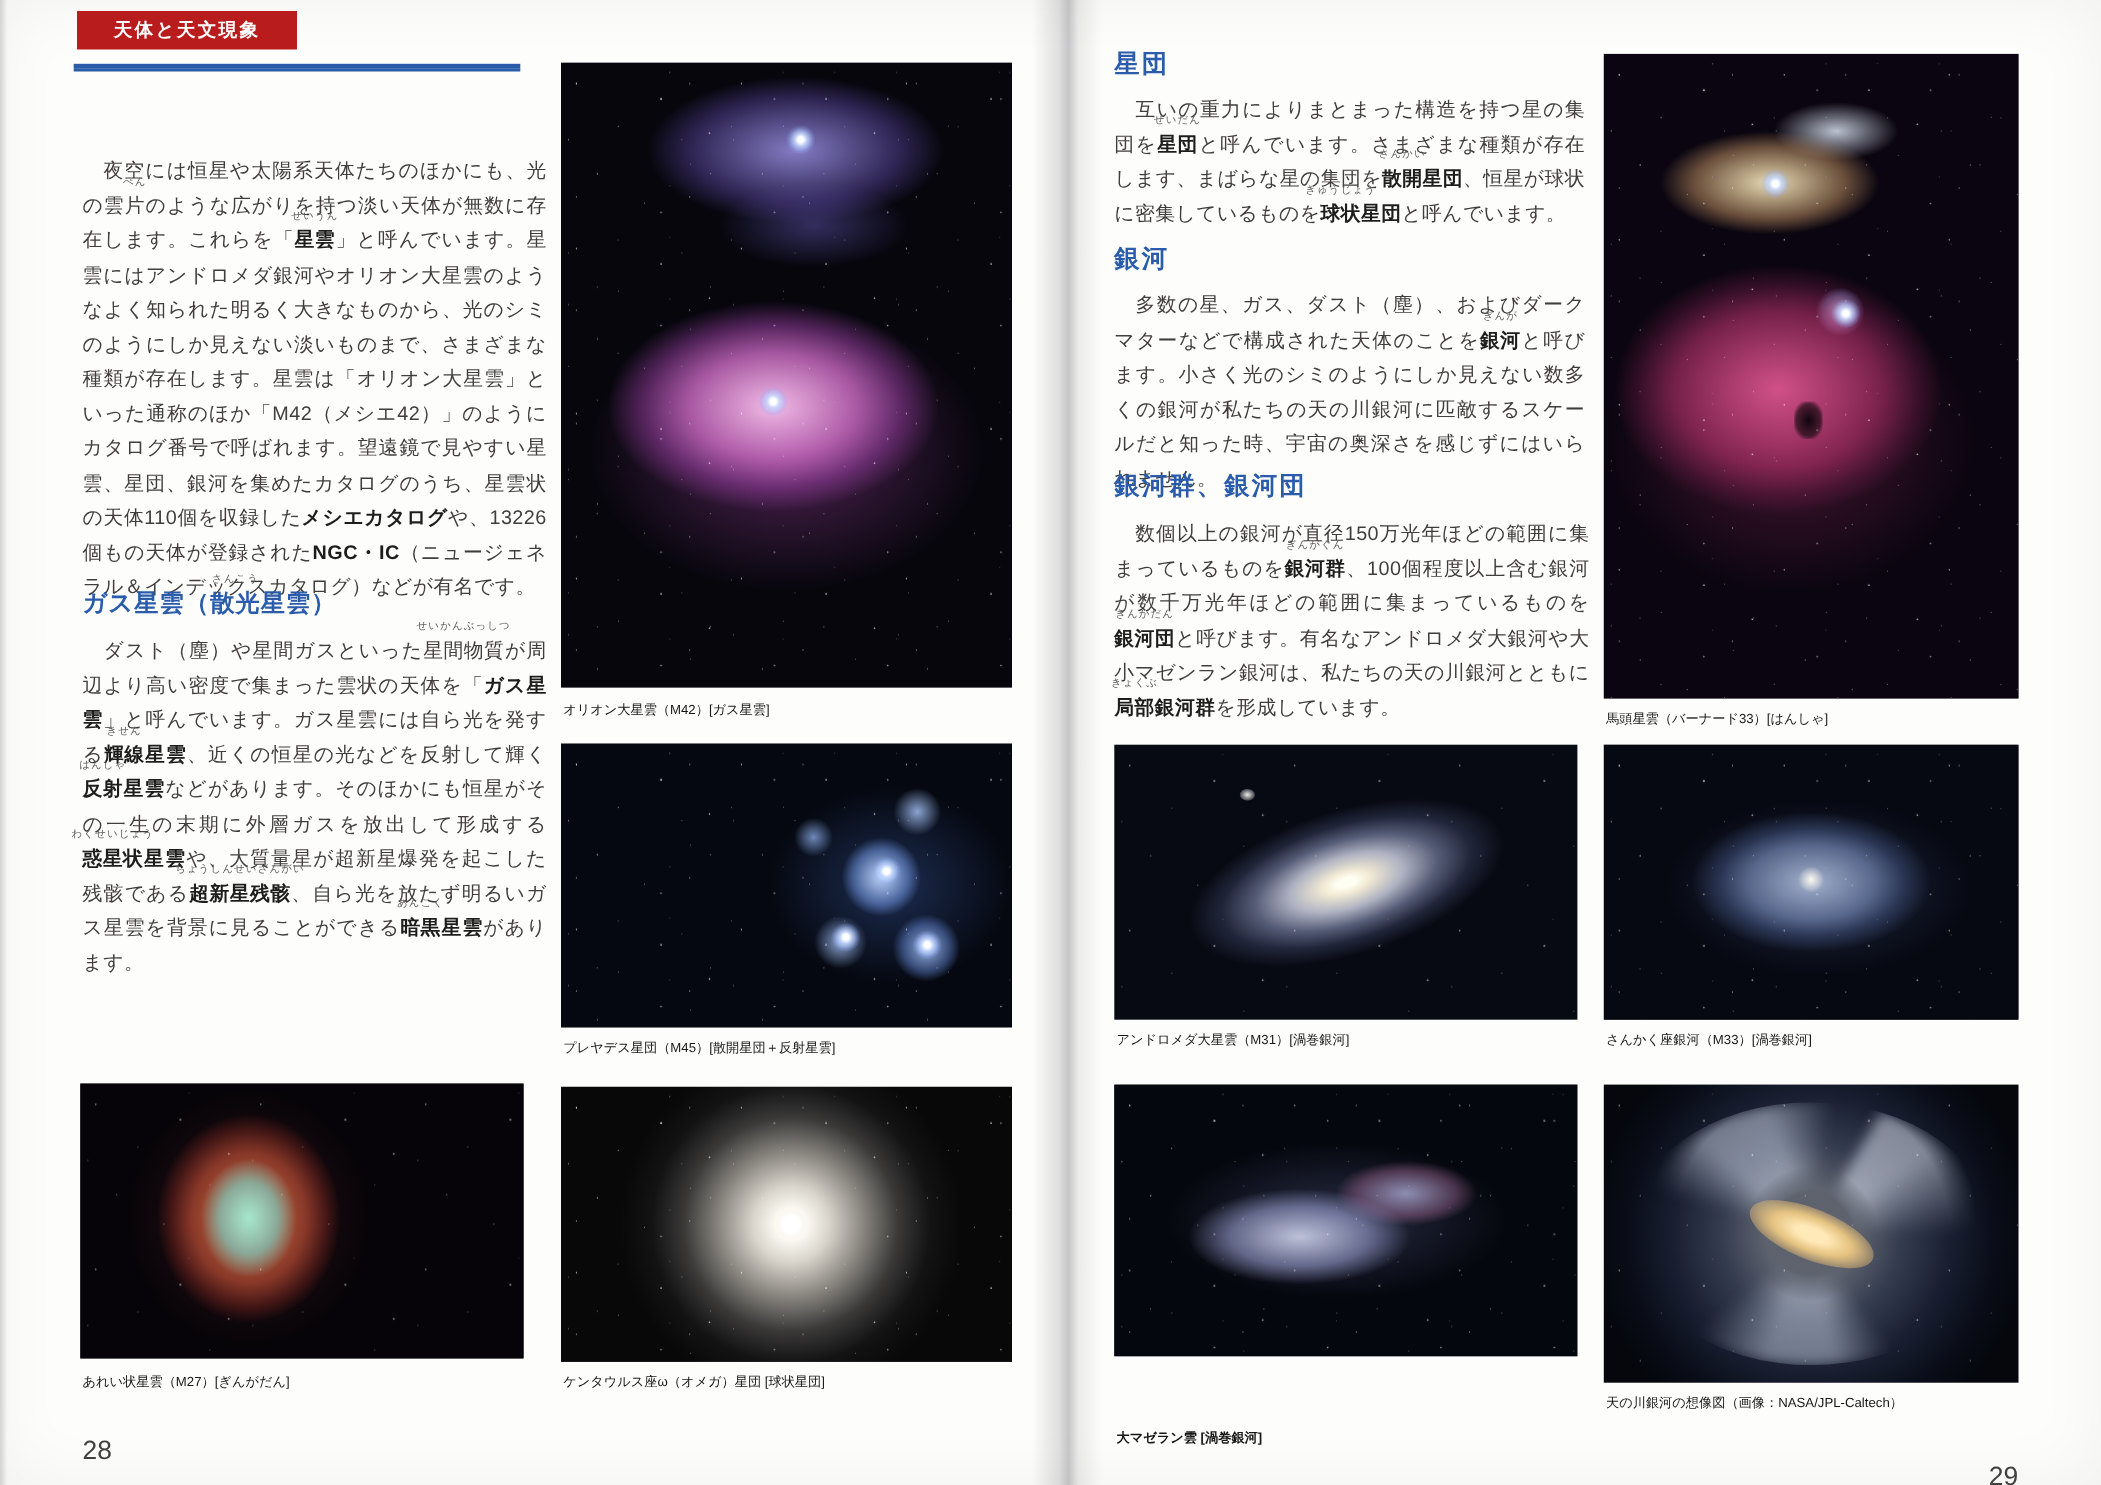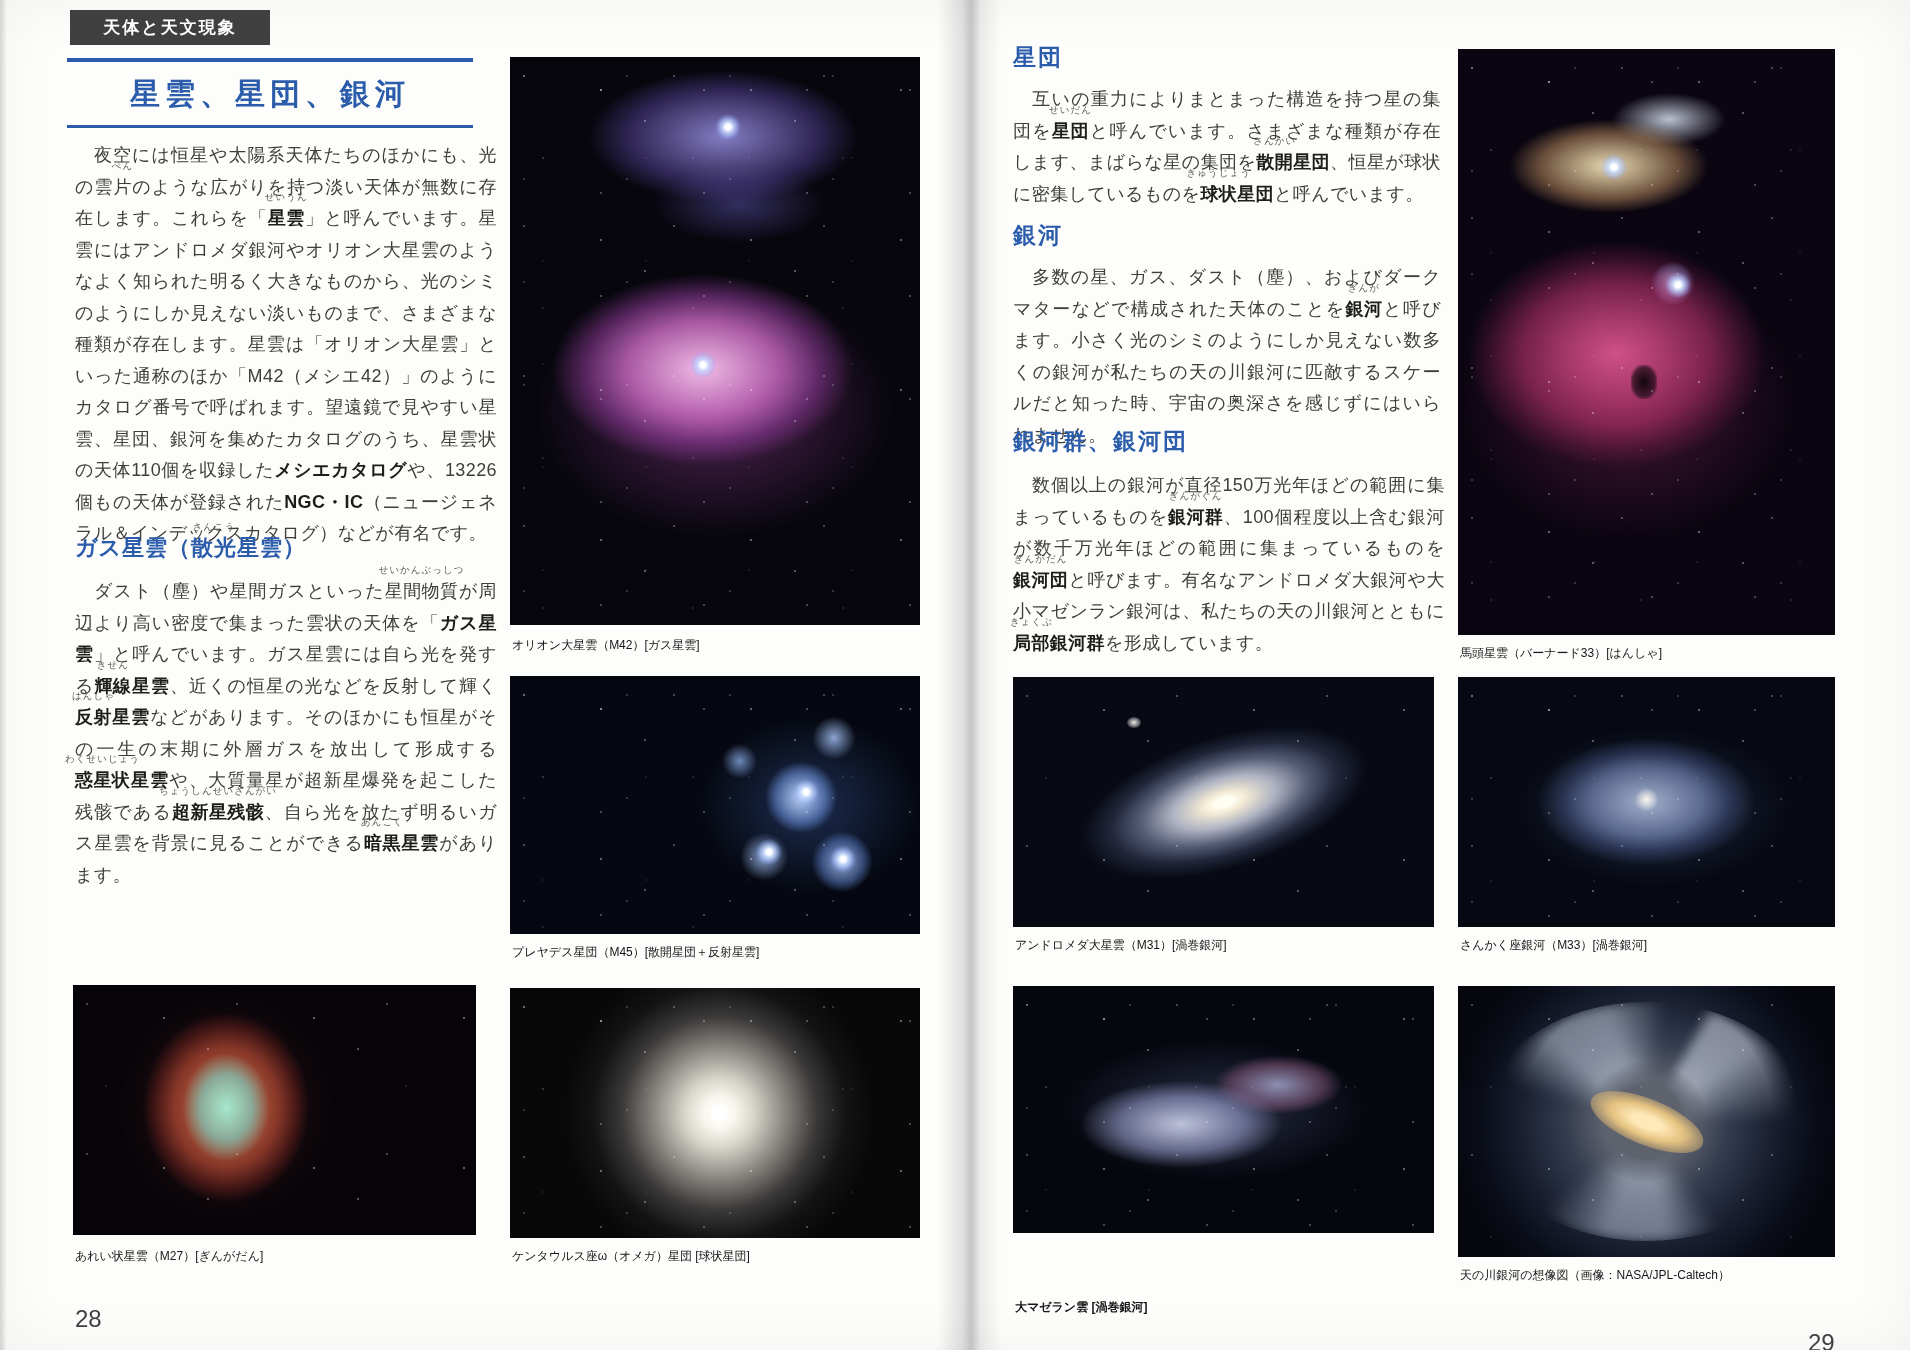--- a/index.html
+++ b/index.html
@@ -19,21 +19,21 @@
   *{margin:0;padding:0;box-sizing:border-box;}
   body{background:#e9e9e5;font-family:"Liberation Sans","DejaVu Sans",sans-serif;}
   .spread{position:relative;width:1910px;height:1350px;background:#fdfdfb;overflow:hidden;
           box-shadow:inset 0 0 60px rgba(0,0,0,.05);}
   .edge-left{position:absolute;left:0;top:0;width:7px;height:100%;
              background:linear-gradient(90deg,rgba(0,0,0,.14),transparent);}
   .spine{position:absolute;left:938px;top:0;width:64px;height:100%;
          background:linear-gradient(90deg,transparent,rgba(70,70,80,.16) 38%,rgba(70,70,80,.30) 52%,rgba(70,70,80,.10) 66%,transparent);}
 
   
-  .badge{position:absolute;left:70px;top:10px;width:200px;height:35px;background:#404040;
+  .badge{position:absolute;left:70px;top:10px;width:200px;height:35px;background:#b91c1c;
          color:#fff;font-size:17px;font-weight:700;letter-spacing:2px;
          display:flex;align-items:center;justify-content:center;}
   .title-block{position:absolute;left:67px;top:58px;width:406px;}
   .rule{background:var(--accent);}
   .rule-top{height:4px;}
   .rule-bottom{height:3px;}
   .title{color:var(--accent);font-size:30px;font-weight:700;letter-spacing:5px;
          text-align:center;padding:12px 0 10px;}
   .body{position:absolute;font-size:18px;line-height:31.5px;color:var(--ink);
         text-align:justify;letter-spacing:.4px;}
@@ -150,21 +150,20 @@
 <body>
 
 <div class="spread">
   <div class="edge-left"></div>
   <div class="spine"></div>
 
   <div class="badge">天体と天文現象</div>
 
   <div class="title-block">
     <div class="rule rule-top"></div>
-    <h1 class="title">星雲、星団、銀河</h1>
     <div class="rule rule-bottom"></div>
   </div>
 
   <p class="body" id="intro"><span>　夜空には恒星や太陽系天体たちのほかにも、光の雲</span><span class="rb"><span class="rt">ぺん</span><span>片</span></span><span>のような広がりを持つ淡い天体が無数に存在します。これらを「</span><b class="rb"><span class="rt">せいうん</span><span>星雲</span></b><span>」と呼んでいます。星雲にはアンドロメダ銀河やオリオン大星雲のようなよく知られた明るく大きなものから、光のシミのようにしか見えない淡いものまで、さまざまな種類が存在します。星雲は「オリオン大星雲」といった通称のほか「M42（メシエ42）」のようにカタログ番号で呼ばれます。望遠鏡で見やすい星雲、星団、銀河を集めたカタログのうち、星雲状の天体110個を収録した</span><b>メシエカタログ</b><span>や、13226個もの天体が登録された</span><b>NGC・IC</b><span>（ニュージェネラル＆インデックスカタログ）などが有名です。</span></p>
 
   <h2 class="subhead" id="gas-head"><span>ガス星雲（</span><span class="rb"><span class="rt">さんこう</span><span>散光</span></span><span>星雲）</span></h2>
 
   <p class="body" id="gas-para"><span>　ダスト（塵）や星間ガスといった</span><span class="rb"><span class="rt">せいかんぶっしつ</span><span>星間物質</span></span><span>が周辺より高い密度で集まった雲状の天体を「</span><b>ガス星雲</b><span>」と呼んでいます。ガス星雲には自ら光を発する</span><b class="rb"><span class="rt">きせん</span><span>輝線</span></b><b>星雲</b><span>、近くの恒星の光などを反射して輝く</span><b class="rb"><span class="rt">はんしゃ</span><span>反射</span></b><b>星雲</b><span>などがあります。そのほかにも恒星がその一生の末期に外層ガスを放出して形成する</span><b class="rb"><span class="rt">わくせいじょう</span><span>惑星状</span></b><b>星雲</b><span>や、大質量星が超新星爆発を起こした残骸である</span><b class="rb"><span class="rt">ちょうしんせいざんがい</span><span>超新星残骸</span></b><span>、自ら光を放たず明るいガス星雲を背景に見ることができる</span><b class="rb"><span class="rt">あんこく</span><span>暗黒</span></b><b>星雲</b><span>があります。</span></p>
 
   <div class="photo" id="ph-orion">

